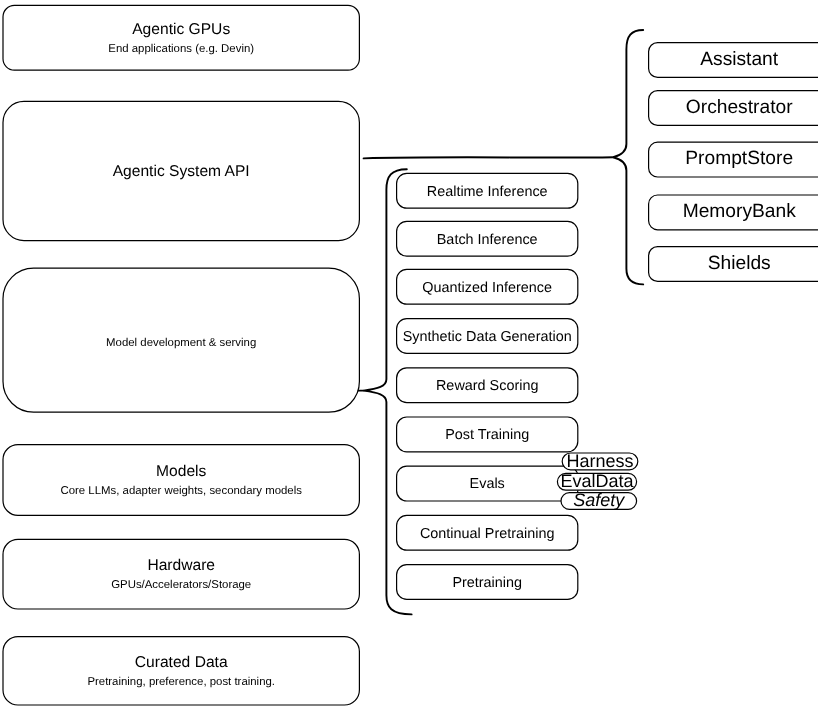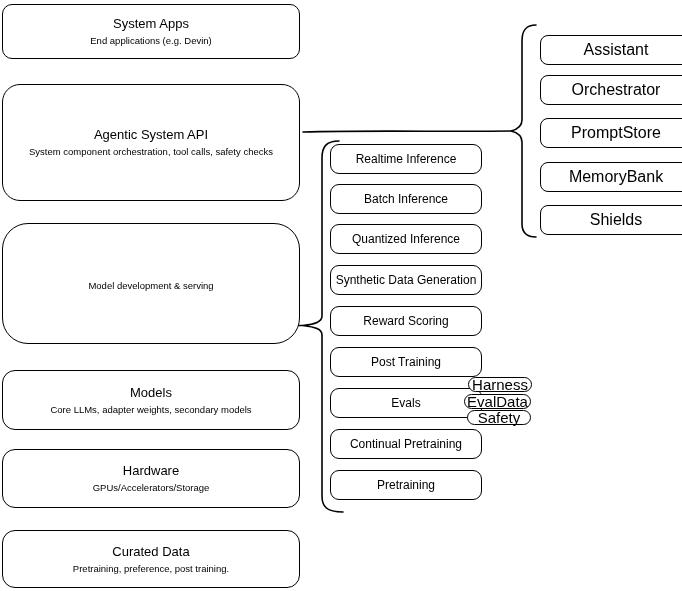--- a/index.html
+++ b/index.html
@@ -90,26 +90,25 @@
     <path d="M 339 141 C 326 141 322 147 322 158 L 322 316 C 322 322 315 324 303 325.5 C 315 327 322 329 322 335 L 322 496 C 322 506 326 512 343 512" fill="none" stroke="#000000" stroke-width="1.6" stroke-linecap="round"></path>
 
     <path d="M 536 25 C 526 25 522 30 522 41 L 522 120 C 522 126 517 129.5 511 131 C 517 132.5 522 136 522 142 L 522 224 C 522 232 526 237 536 237" fill="none" stroke="#000000" stroke-width="1.6" stroke-linecap="round"></path>
 
     <path d="M 303 132 C 370 130 450 132 511 131" fill="none" stroke="#000000" stroke-width="1.6" stroke-linecap="round"></path>
 
     <path d="M 298 325.5 L 303 325.5" fill="none" stroke="#000000" stroke-width="1.6" stroke-linecap="round"></path>
   </svg>
 
   <div class="box big" style="top:4px;height:55px;border-radius:10px;">
-    <div class="title">System Apps</div>
+    <div class="title">Agentic GPUs</div>
     <div class="subtitle">End applications (e.g. Devin)</div>
   </div>
   <div class="box big" style="top:84px;height:117px;border-radius:18px;">
     <div class="title">Agentic System API</div>
-    <div class="subtitle">System component orchestration, tool calls, safety checks</div>
   </div>
   <div class="box big" style="top:223px;height:121px;border-radius:26px;">
     <div class="subtitle">Model development &amp; serving</div>
   </div>
   <div class="box big" style="top:370px;height:60px;border-radius:13px;align-items:center;">
     <div class="title">Models</div>
     <div class="subtitle">Core LLMs, adapter weights, secondary models</div>
   </div>
   <div class="box big" style="top:449px;height:59px;border-radius:13px;">
     <div class="title">Hardware</div>
@@ -125,21 +124,21 @@
   <div class="box mid" style="top:224px;">Quantized Inference</div>
   <div class="box mid" style="top:265px;">Synthetic Data Generation</div>
   <div class="box mid" style="top:347px;">Post Training</div>
   <div class="box mid" style="top:306px;">Reward Scoring</div>
   <div class="box mid" style="top:388px;">Evals</div>
   <div class="box mid" style="top:429px;">Continual Pretraining</div>
   <div class="box mid" style="top:470px;">Pretraining</div>
 
   <div class="pill" style="left:468px;top:377px;width:64px;height:15px;">Harness</div>
   <div class="pill" style="left:464px;top:394px;width:67px;height:15px;">EvalData</div>
-  <div class="pill" style="left:467px;top:410px;width:64px;height:15px;">Safety</div>
+  <div class="pill" style="left:467px;top:410px;width:64px;height:15px;font-style:italic;">Safety</div>
 
   <div class="box rightbox" style="top:35px;">Assistant</div>
   <div class="box rightbox" style="top:75px;">Orchestrator</div>
   <div class="box rightbox" style="top:118px;">PromptStore</div>
   <div class="box rightbox" style="top:162px;">MemoryBank</div>
   <div class="box rightbox" style="top:205px;">Shields</div>
 
 </div>
 
 </body></html>

